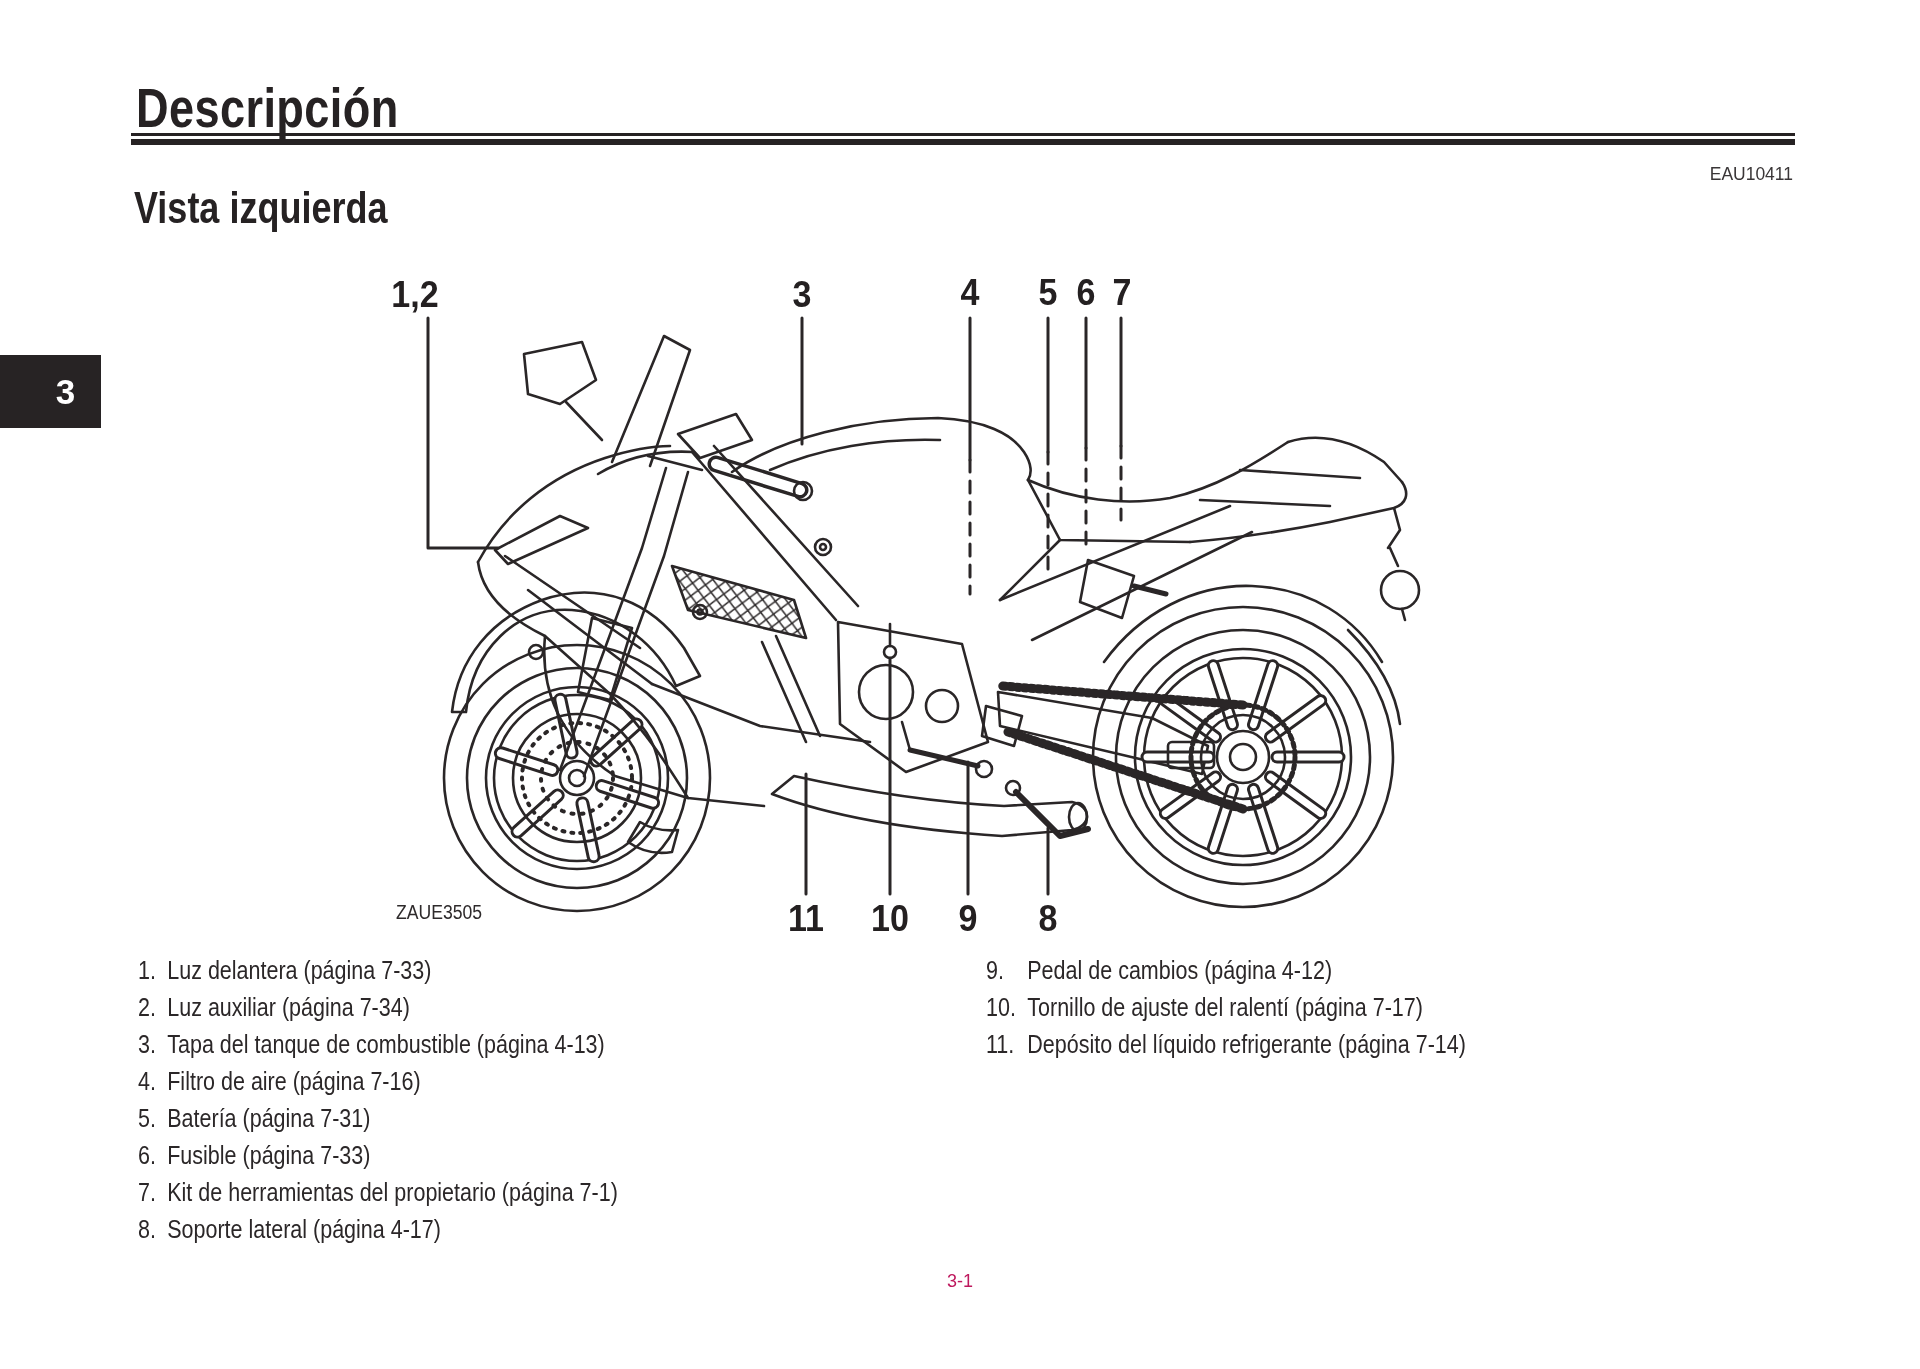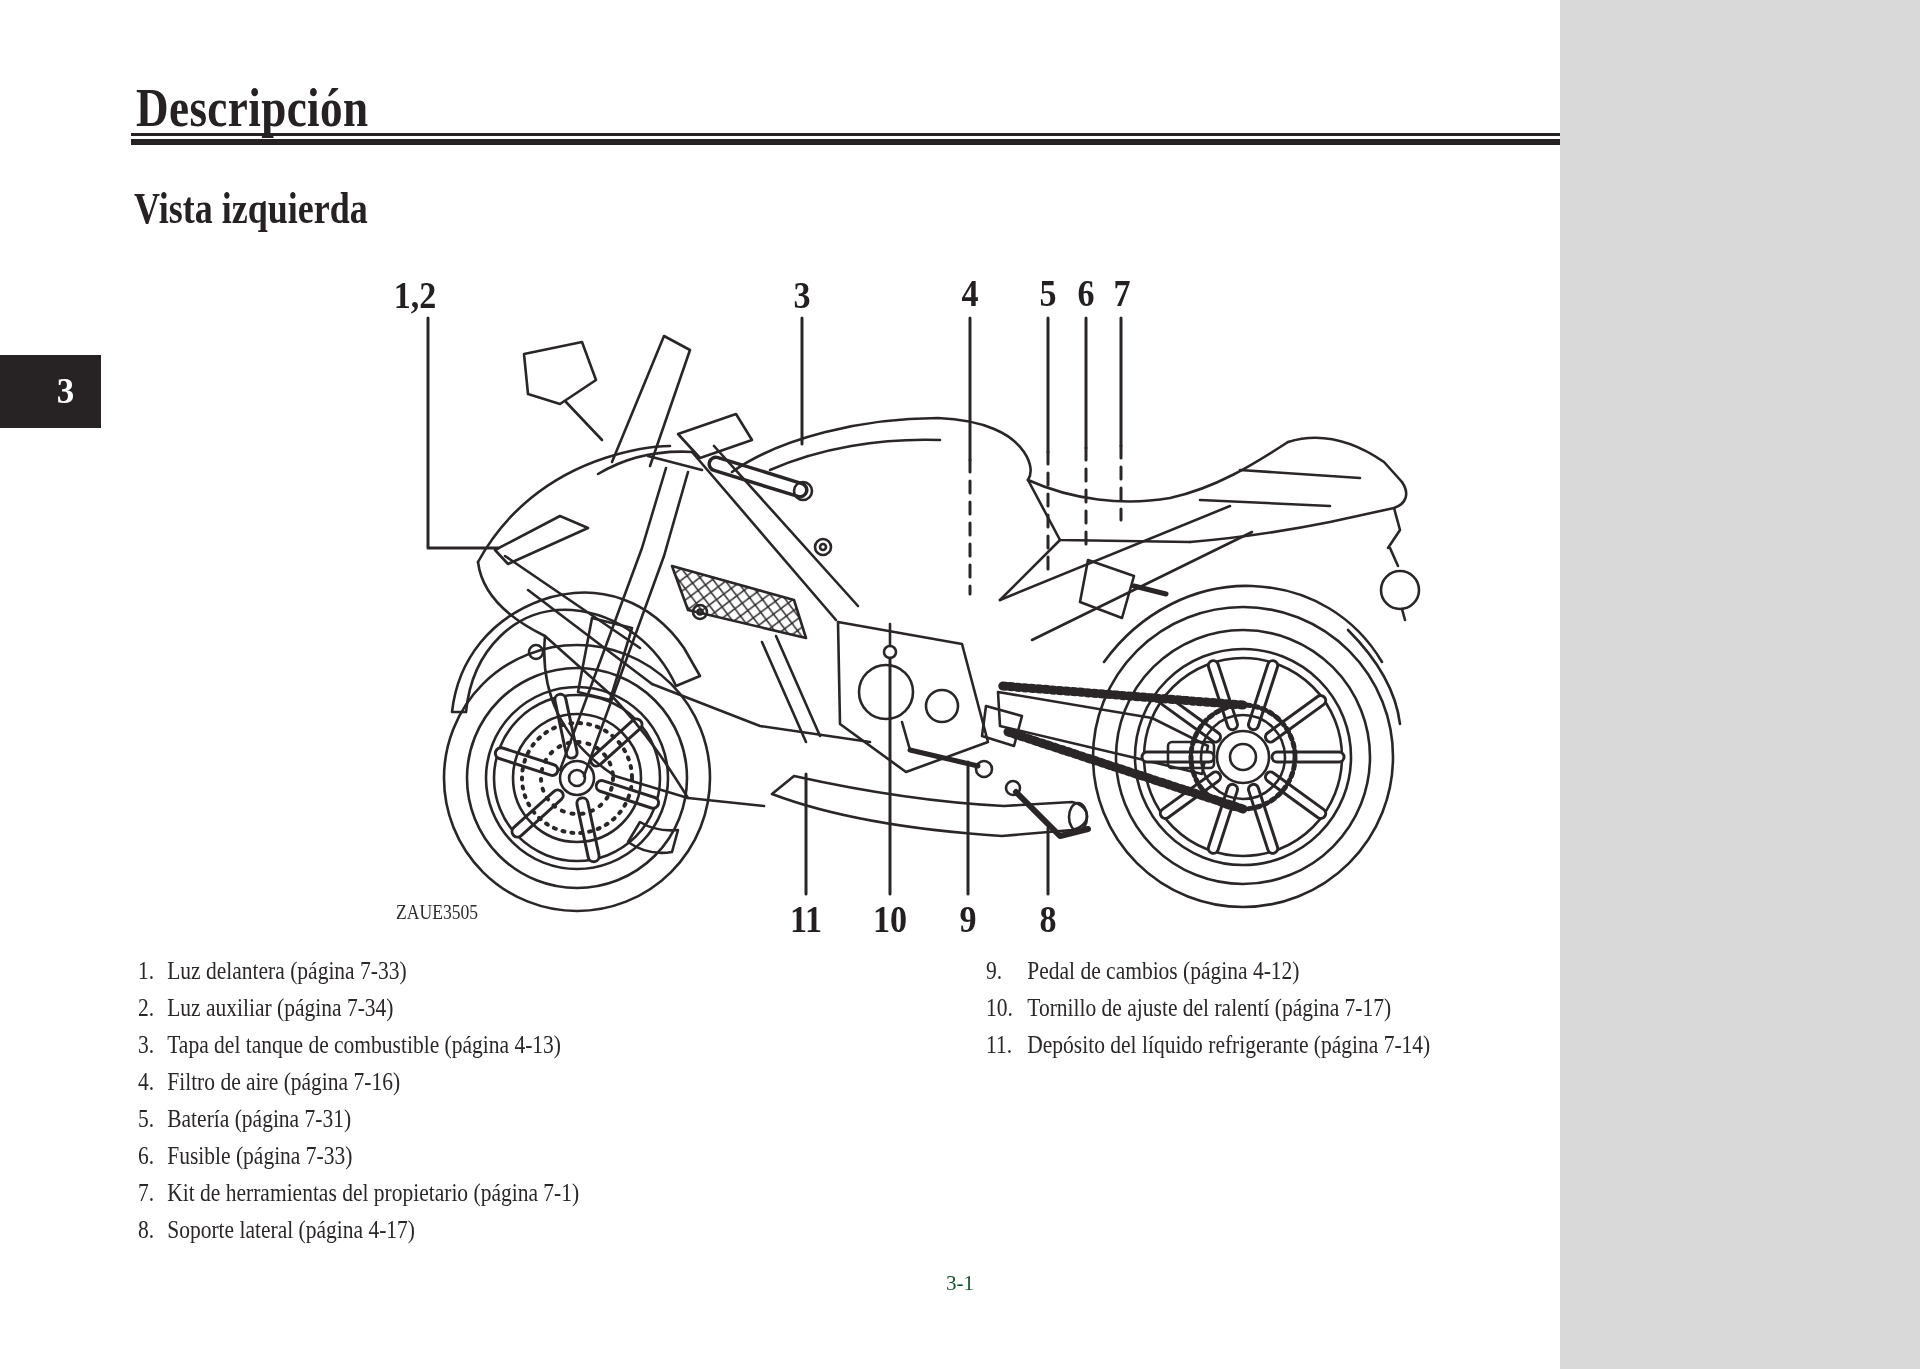--- a/index.html
+++ b/index.html
@@ -1,17 +1,17 @@
 <!DOCTYPE html>
 <html><head>
 <meta charset="utf-8">
 <style>
   html,body{margin:0;padding:0;background:#d9d9d9;}
-  .page{position:relative;width:1560px;height:1369px;background:#ffffff;overflow:hidden;
-        font-family:Liberation Serif, serif;color:#262223;}
+  .page{position:relative;width:1920px;height:1369px;background:#ffffff;overflow:hidden;
+        font-family:Liberation Sans, sans-serif;color:#262223;}
   .hd-title{position:absolute;left:136px;top:76px;font-size:55px;font-weight:bold;
             letter-spacing:.5px;transform:scaleX(.82);transform-origin:0 0;white-space:nowrap;}
   .rule{position:absolute;background:#262223;}
   .rule-thin{left:131px;top:133px;width:1664px;height:3px;}
   .rule-thick{left:131px;top:139px;width:1664px;height:6px;}
   .doc-code{position:absolute;top:163px;left:1495px;width:298px;text-align:right;
             font-size:19px;color:#3a3637;transform:scaleX(.92);transform-origin:100% 0;}
   .sec-title{position:absolute;left:134px;top:182px;font-size:45px;font-weight:bold;
              transform:scaleX(.8);transform-origin:0 0;white-space:nowrap;}
   .tab{position:absolute;left:0;top:355px;width:101px;height:73px;background:#272324;
@@ -24,21 +24,21 @@
             transform:scaleX(.88);transform-origin:0 0;color:#2e2a2b;}
   .legend{position:absolute;top:952px;font-size:25px;line-height:37px;color:#2b2728;
           transform:scaleX(.86);transform-origin:0 0;white-space:nowrap;}
   .legend .row{display:block;}
   .legend .num{display:inline-block;}
   #legend-left{left:138px;}
   #legend-left .num{width:34px;}
   #legend-right{left:986px;}
   #legend-right .num{width:48px;}
   .page-num{position:absolute;left:0;top:1271px;width:1920px;text-align:center;
-            font-size:21px;color:#14532d;}
+            font-size:18px;color:#be185d;}
 </style>
 </head>
 <body>
 
 <div class="page">
 
   <div class="hd-title">Descripción</div>
   <div class="rule rule-thin"></div>
   <div class="rule rule-thick"></div>
   <div class="doc-code">EAU10411</div>

